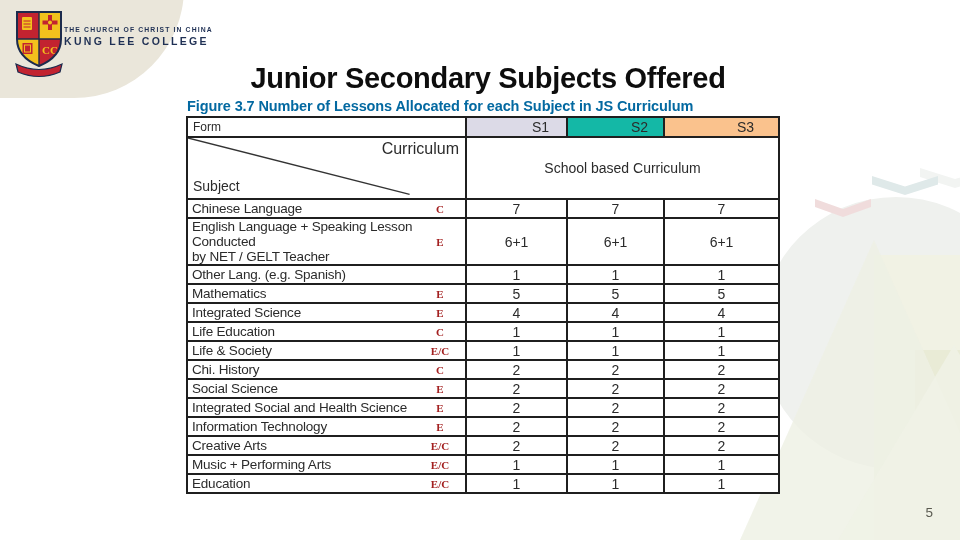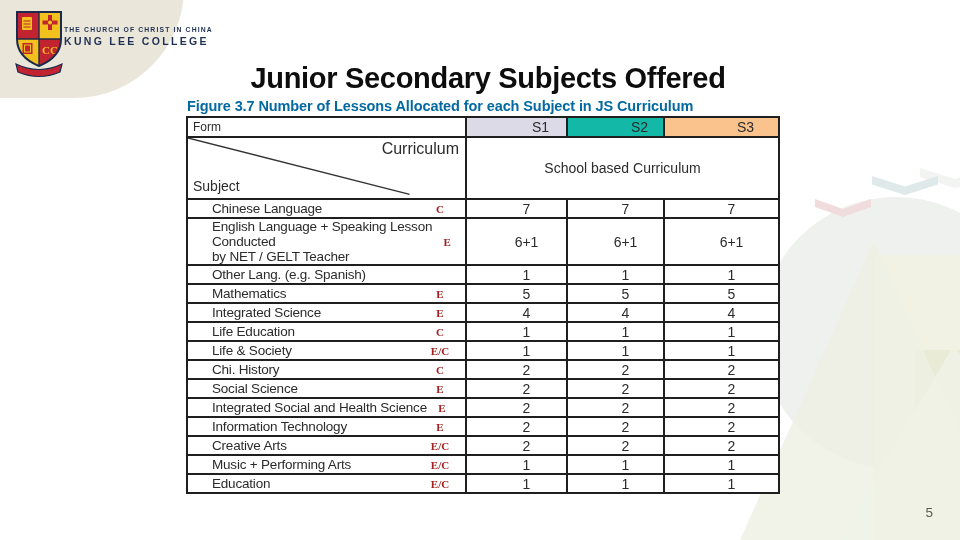--- a/index.html
+++ b/index.html
@@ -41,21 +41,21 @@
   table { border-collapse:collapse; table-layout:fixed; width:592px; background:#ffffff; }
   td, th { border:2px solid #1f1f1f; padding:0; font-weight:normal; color:#2b2b2b; }
   th { font-size:14px; }
   .form-cell { text-align:left; padding-left:5px; height:18px; font-size:12px; }
   .colh { text-align:center; height:18px;padding-left:48px; }
   .diag-cell { height:60px; position:relative; }
   .diag-cell svg { position:absolute; left:0; top:0; width:100%; height:100%; display:block; }
   .curr-label { position:absolute; top:2px; right:6px; font-size:16px; }
   .subj-label { position:absolute; bottom:4px; left:5px; font-size:14px; }
   .merged-cell { text-align:center; font-size:14px; }
-  tbody td { height:17px;padding-left:20px; }
+  tbody td { height:17px; }
   .subject-cell { }
   .subj { display:flex; justify-content:space-between; align-items:center; }
   .subj-text { padding-left:4px; white-space:pre; font-size:13.5px; line-height:15px; letter-spacing:-0.2px; }
   .tag { width:30px; flex:none; text-align:center; padding-right:10px;
          font-family:"Liberation Serif", serif; font-weight:bold; font-size:11px; }
   .num { text-align:center; font-size:14px; }
 
   .page-number { position:absolute; right:27px; bottom:20px; font-size:13.5px; color:#5a5a50; z-index:20; }
 </style>
 </head>

